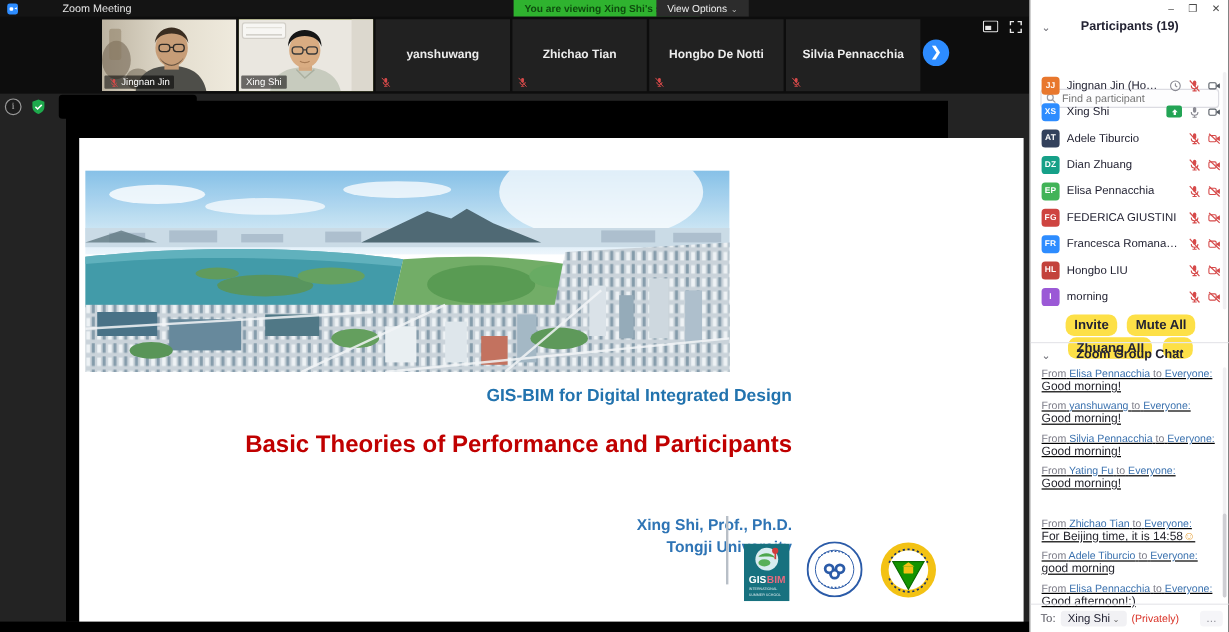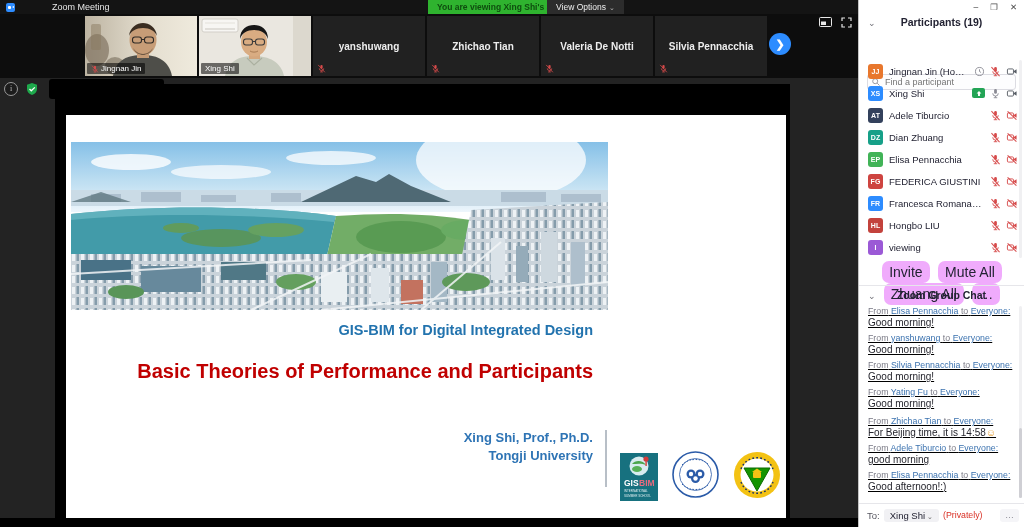--- a/index.html
+++ b/index.html
@@ -31,21 +31,21 @@
   
   .rec-row{position:absolute;left:4px;top:64px;height:22px;display:flex;align-items:center;gap:7px;}
   .info-ico{width:12px;height:12px;border:1px solid #9a9a9a;border-radius:50%;color:#bdbdbd;font-size:8px;line-height:12px;text-align:center;font-family:"Liberation Serif",serif;background:#1c1c1c;}
   .rec-pill{display:flex;align-items:center;gap:6px;background:#000;border-radius:3px;height:20px;padding:0 10px;margin-left:3px;}
   .rec-dot{width:7px;height:7px;border-radius:50%;background:#C43D3D;}
   .rec-text{color:#D8D8D8;font-size:8.5px;}
   .rec-btn{display:flex;align-items:center;margin-left:4px;cursor:default;}
   
   .letterbox{position:absolute;left:55px;top:70px;width:735px;height:434px;background:#000;}
   .bottom-bar{position:absolute;left:0;top:504px;width:858px;height:9px;background:#000;}
-  .slide{position:absolute;left:66px;top:101px;width:720px;height:403px;background:#FFFFFF;}
+  .slide{position:absolute;left:66px;top:101px;width:787px;height:403px;background:#FFFFFF;}
   .slide-photo{position:absolute;left:5px;top:27px;width:537px;height:168px;}
   .slide-subtitle{position:absolute;right:193px;top:207px;font-size:14.5px;font-weight:bold;white-space:nowrap;}
   .slide-title{position:absolute;right:193px;top:245px;text-align:right;font-size:20px;line-height:22.5px;font-weight:bold;white-space:nowrap;}
   .slide-author{position:absolute;right:193px;top:314px;text-align:right;font-size:13px;line-height:18px;font-weight:bold;white-space:nowrap;}
   .slide-vline{position:absolute;left:539px;top:315px;width:2px;height:57px;background:#B8BFC7;}
   .logo{position:absolute;}
   
   .sidebar{position:absolute;left:858px;top:0;width:166px;height:527px;background:#fff;border-left:1px solid #C4C4C4;box-sizing:border-box;}
   .winctrl{position:absolute;right:7px;top:1px;display:flex;gap:12px;color:#4a4a4a;font-size:8.5px;line-height:12px;}
   .winctrl span{cursor:default;}
@@ -54,25 +54,25 @@
   .search-box{position:absolute;left:8px;top:36px;width:149px;height:16px;border:1px solid #DCDCE2;border-radius:3px;background:#FDFDFE;display:flex;align-items:center;padding:0 4px;box-sizing:border-box;gap:3px;margin-top:38px;}
   .search-box input{border:0;outline:0;flex:1;font-size:9px;color:#333;background:transparent;font-family:"Liberation Sans",sans-serif;min-width:0;}
   .plist{position:absolute;left:0;top:60px;width:166px;}
   .p-row{height:22px;display:flex;align-items:center;padding:0 7px 0 9px;gap:6px;box-sizing:border-box;}
   .p-avatar{width:15px;height:15px;border-radius:3px;flex:0 0 auto;display:flex;align-items:center;justify-content:center;}
   .p-init{color:#fff;font-size:7px;font-weight:bold;letter-spacing:.2px;}
   .p-name{flex:1;font-size:9.5px;color:#232333;white-space:nowrap;overflow:hidden;text-overflow:ellipsis;}
   .p-icons{display:flex;align-items:center;gap:5px;flex:0 0 auto;}
   .share-badge{width:13px;height:10px;border-radius:2px;background:#23A455;display:flex;align-items:center;justify-content:center;}
   .actions{position:absolute;left:0;top:261px;width:166px;text-align:center;}
-  .actions button{background:#f0abfc;border:0;border-radius:7px;color:#232333;font-size:14px;padding:3px 7px;margin:0 2px;font-family:"Liberation Sans",sans-serif;cursor:default;}
+  .actions button{background:#fde047;border:0;border-radius:7px;color:#232333;font-size:11px;padding:3px 7px;margin:0 2px;font-family:"Liberation Sans",sans-serif;cursor:default;font-weight:bold;}
   .divider{position:absolute;left:0;width:166px;height:1px;background:#E6E6EA;}
   .chat-list{position:absolute;left:9px;top:306px;width:148px;}
   .msg{margin-bottom:4px;text-decoration:underline;}
-  .msg:nth-child(5){margin-top:6px;}
+  .msg:nth-child(5){margin-top:21px;}
   .msg-meta{font-size:8.8px;line-height:10px;color:#7A7A86;}
   .msg-meta b{color:#3B72AF;font-weight:normal;}
   .msg-text{font-size:10px;line-height:12px;color:#26262E;margin-top:1px;}
   .emoji{color:#E6A23C;font-size:10px;}
   .chat-footer{position:absolute;left:8px;right:5px;bottom:3px;height:18px;display:flex;align-items:center;gap:4px;}
   .to-label{font-size:9.5px;color:#55555F;}
   .recipient{background:#F1F1F4;border-radius:3px;padding:1px 6px;font-size:9.5px;color:#232333;cursor:default;}
   .recipient .caret{font-size:7px;color:#666;margin-left:2px;}
   .privately{font-size:8.8px;color:#D93025;}
   .chat-more{margin-left:auto;background:#F5F5F8;border-radius:3px;color:#8A8A93;font-size:9px;padding:0 5px;line-height:13px;cursor:default;}
@@ -184,21 +184,21 @@
             <use href="#sym-mic-off"></use>
           </svg>
       </div>
       <div class="tile" style="left:427px">
         <span class="tile-name">Zhichao Tian</span>
         <svg class="tile-mic ic ic-red" width="9" height="9">
             <use href="#sym-mic-off"></use>
           </svg>
       </div>
       <div class="tile" style="left:541px">
-        <span class="tile-name">Valeria De Notti</span>
+        <span class="tile-name">Hongbo De Notti</span>
         <svg class="tile-mic ic ic-red" width="9" height="9">
             <use href="#sym-mic-off"></use>
           </svg>
       </div>
       <div class="tile" style="left:655px">
         <span class="tile-name">Silvia Pennacchia</span>
         <svg class="tile-mic ic ic-red" width="9" height="9">
             <use href="#sym-mic-off"></use>
           </svg>
       </div>
@@ -509,21 +509,21 @@
       <svg class="ic ic-red" width="12" height="11">
               <use href="#sym-cam-off"></use>
             </svg>
     </span>
   </div>
 
   <div class="p-row">
     <span class="p-avatar" style="background: rgb(155, 89, 214);">
             <span class="p-init">I</span>
           </span>
-    <span class="p-name">viewing</span>
+    <span class="p-name">morning</span>
     <span class="p-icons">
 
       <svg class="ic ic-red" width="11" height="11">
               <use href="#sym-mic-off"></use>
             </svg>
       <svg class="ic ic-red" width="12" height="11">
               <use href="#sym-cam-off"></use>
             </svg>
     </span>
   </div>

